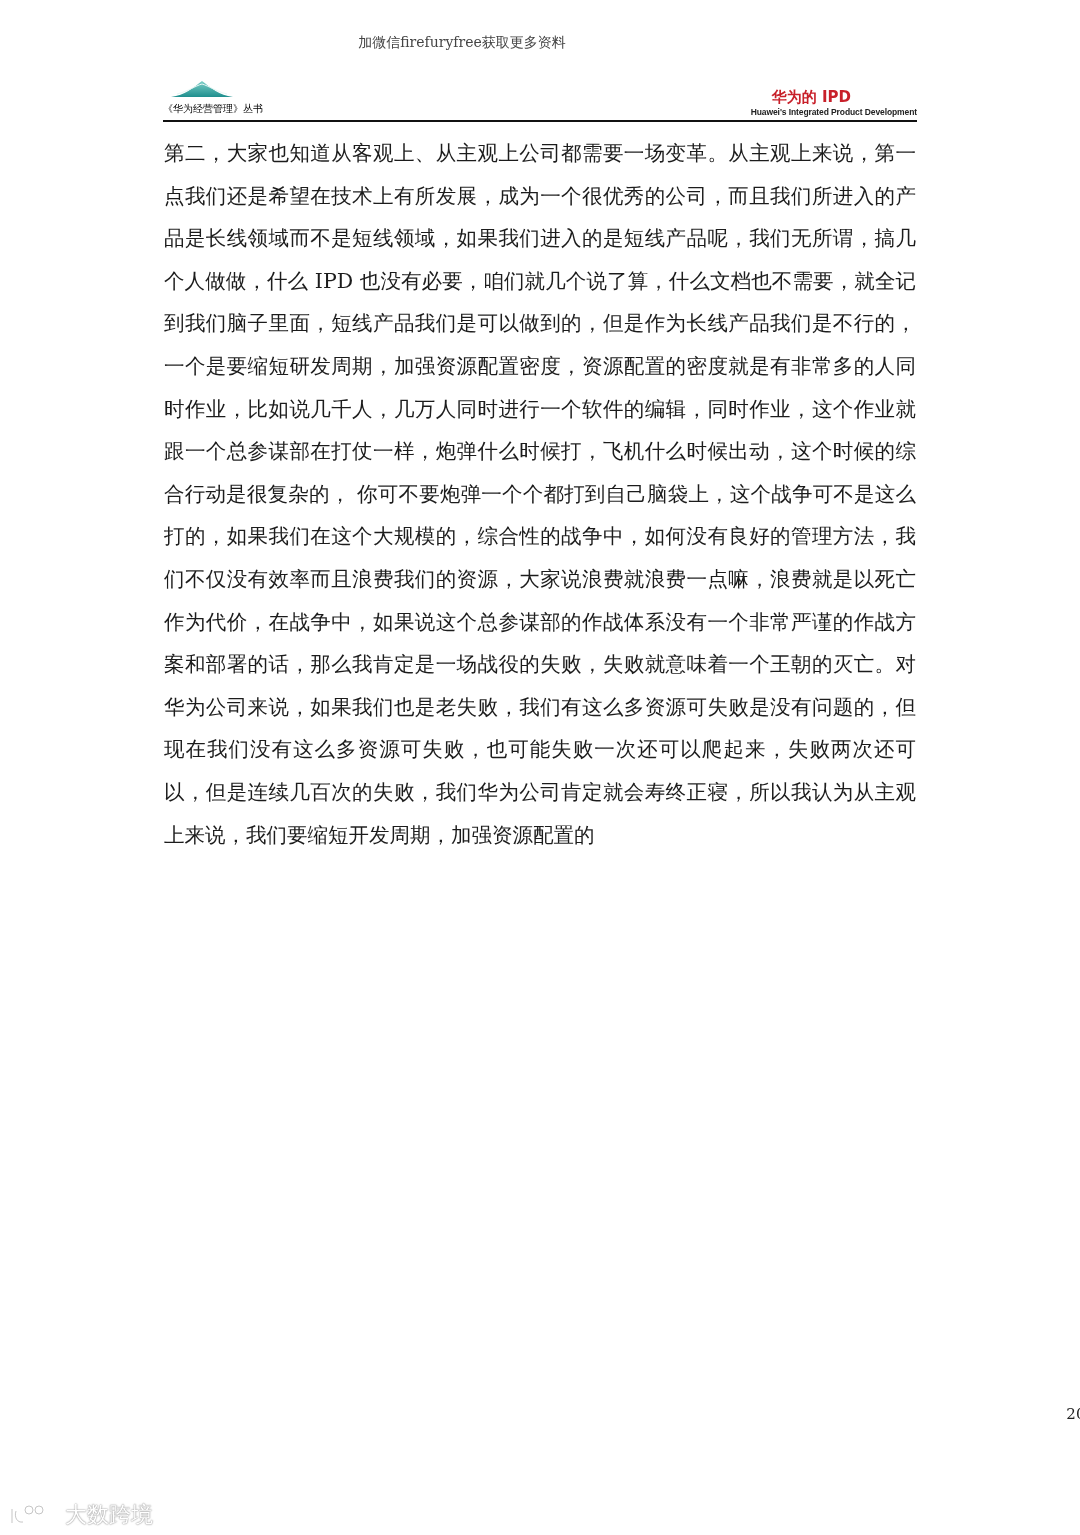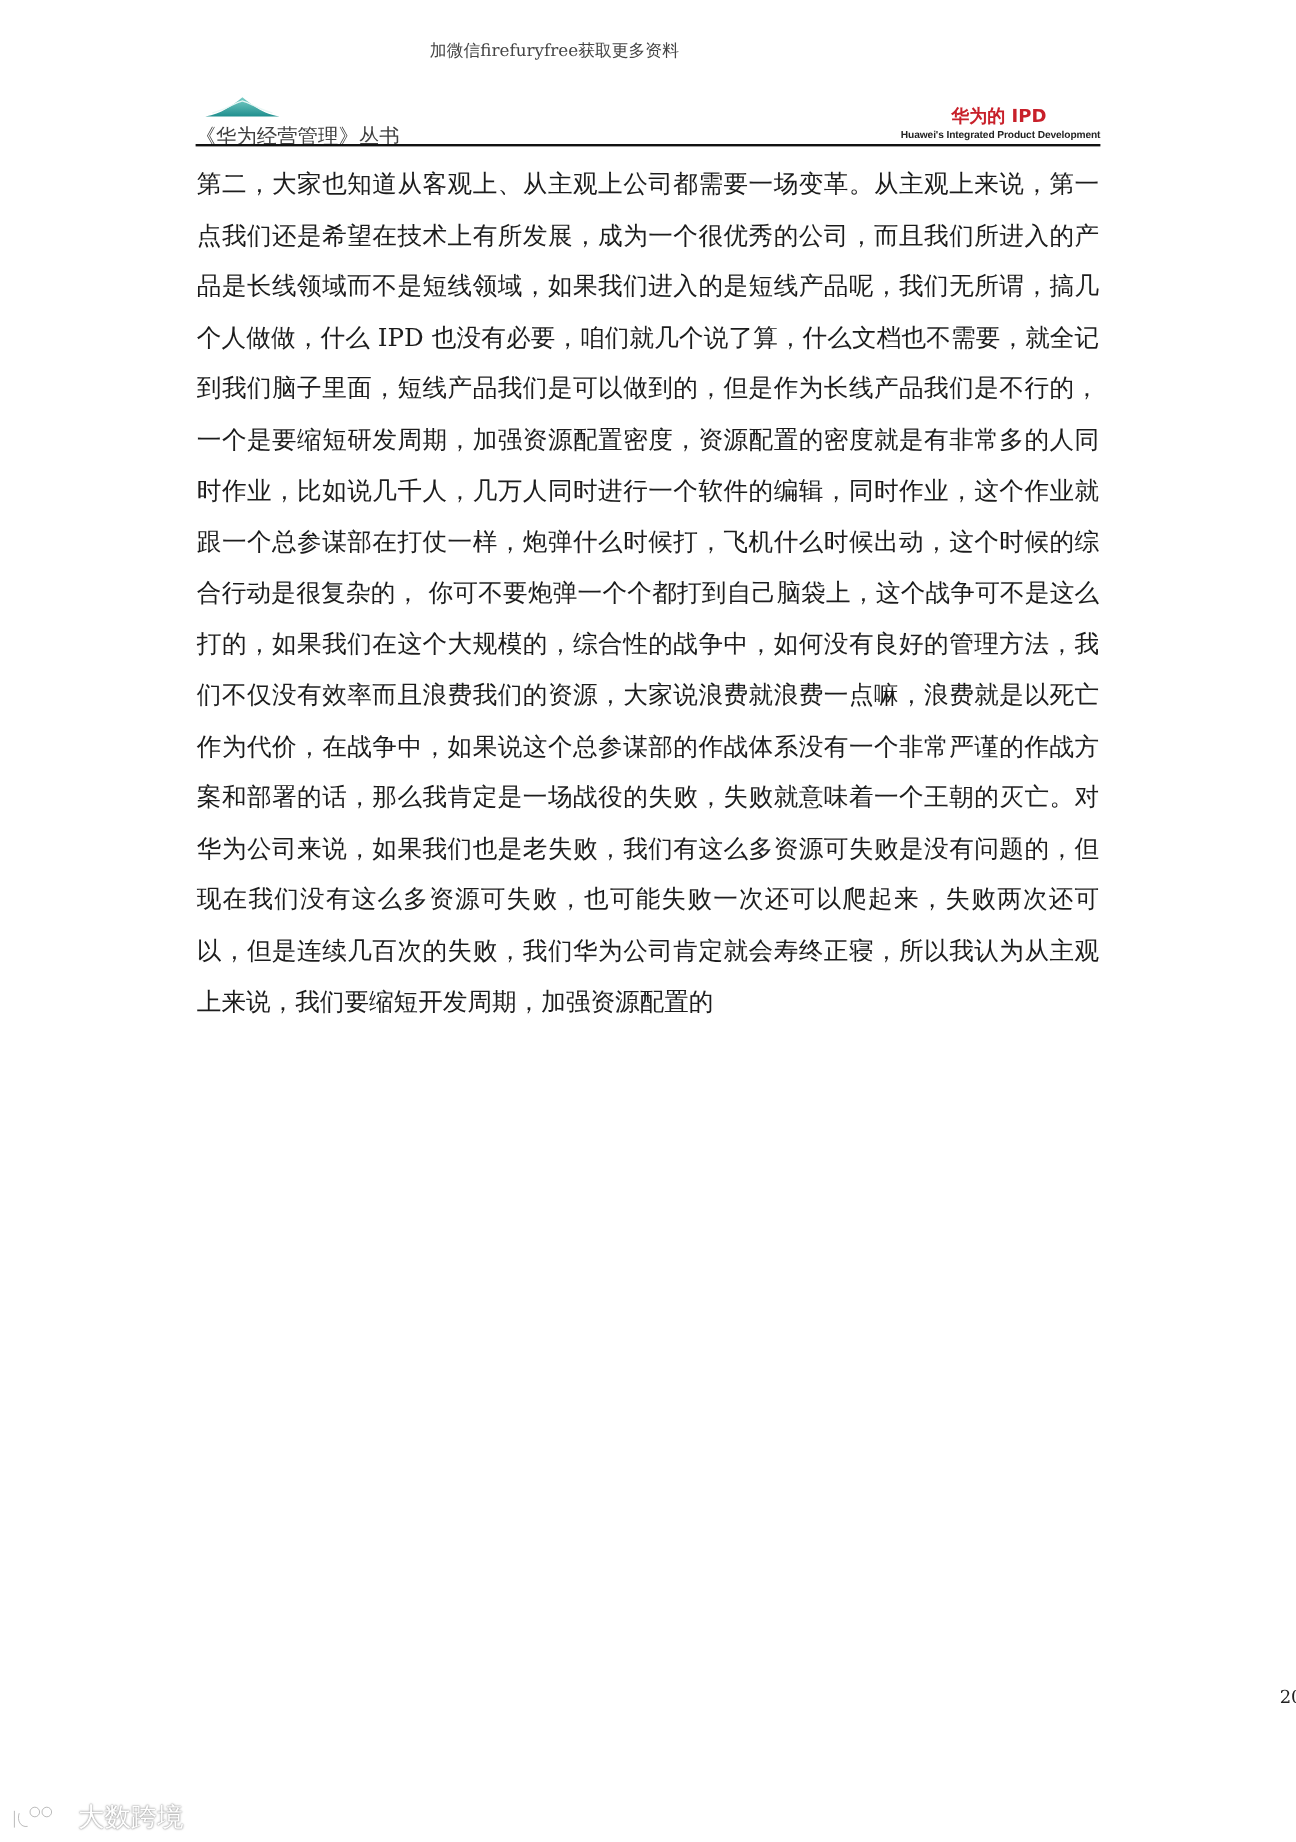--- a/index.html
+++ b/index.html
@@ -36,30 +36,30 @@
       position: absolute;
       left: 8px;
       top: 0;
       width: 62px;
       height: 20px;
     }
     .series-title {
       position: absolute;
       left: 0;
       top: 24px;
-      font-size: 17px;
+      font-size: 10px;
       font-family: "DejaVu Sans", sans-serif;
-      color: #404040;
+      color: #000000;
       letter-spacing: 0px;
     }
     .brand {
       position: absolute;
       right: 0;
       top: 10px;
-      text-align: right;
+      text-align: center;
     }
     .brand-title {
       font-family: "DejaVu Sans", sans-serif;
       font-weight: bold;
       font-size: 15px;
       color: #c8202a;
       line-height: 18px;
       padding-right: 45px;
     }
     .brand-sub {

